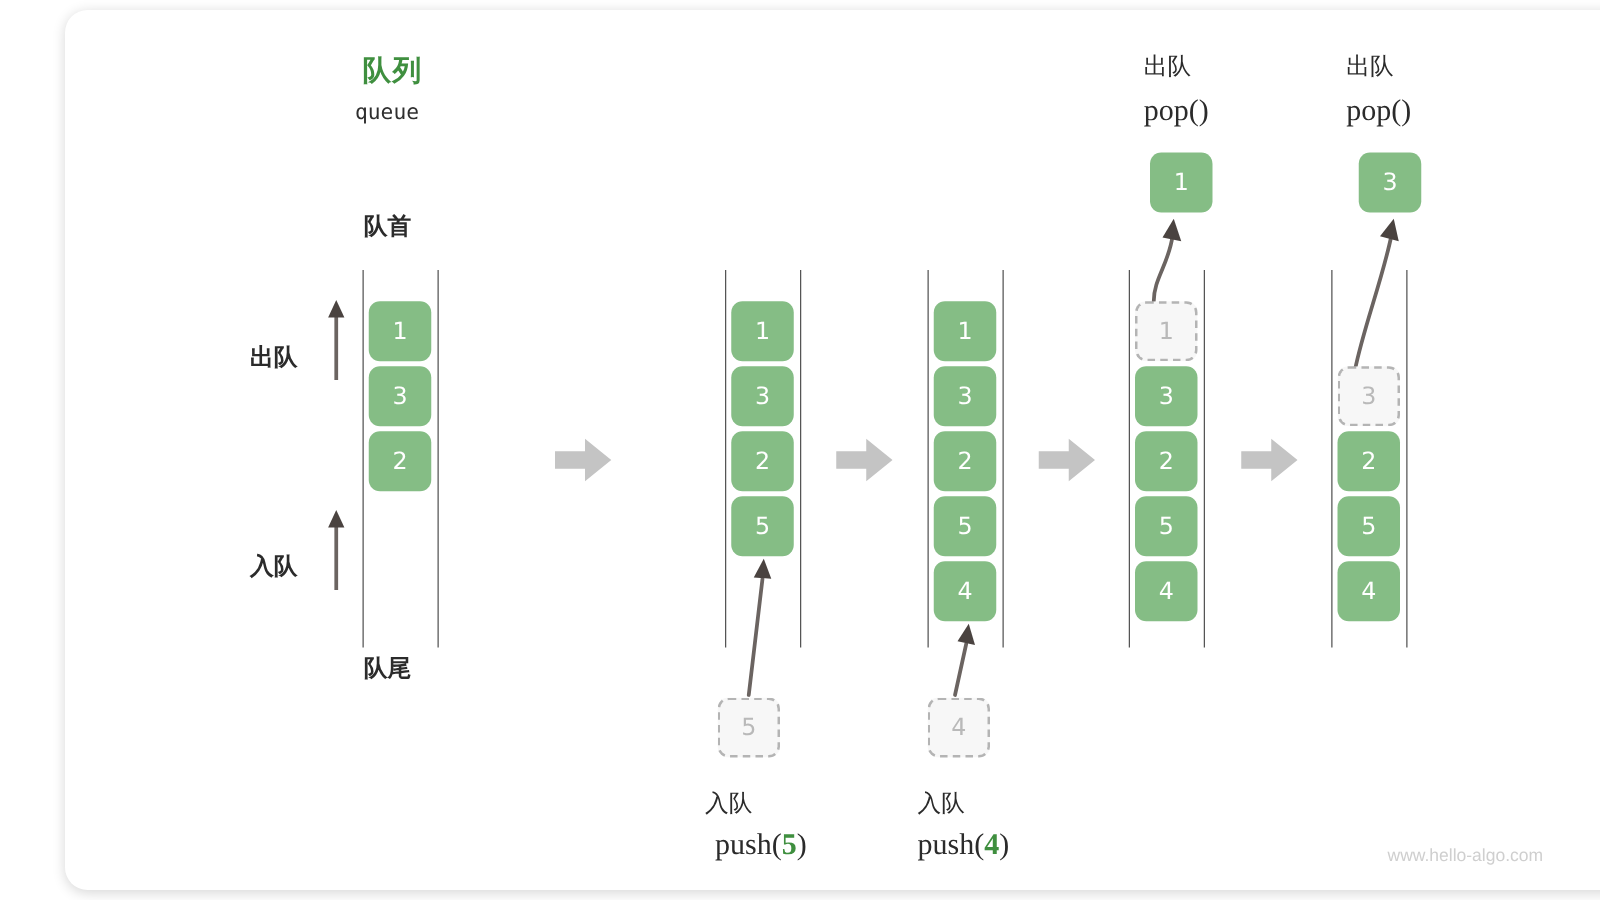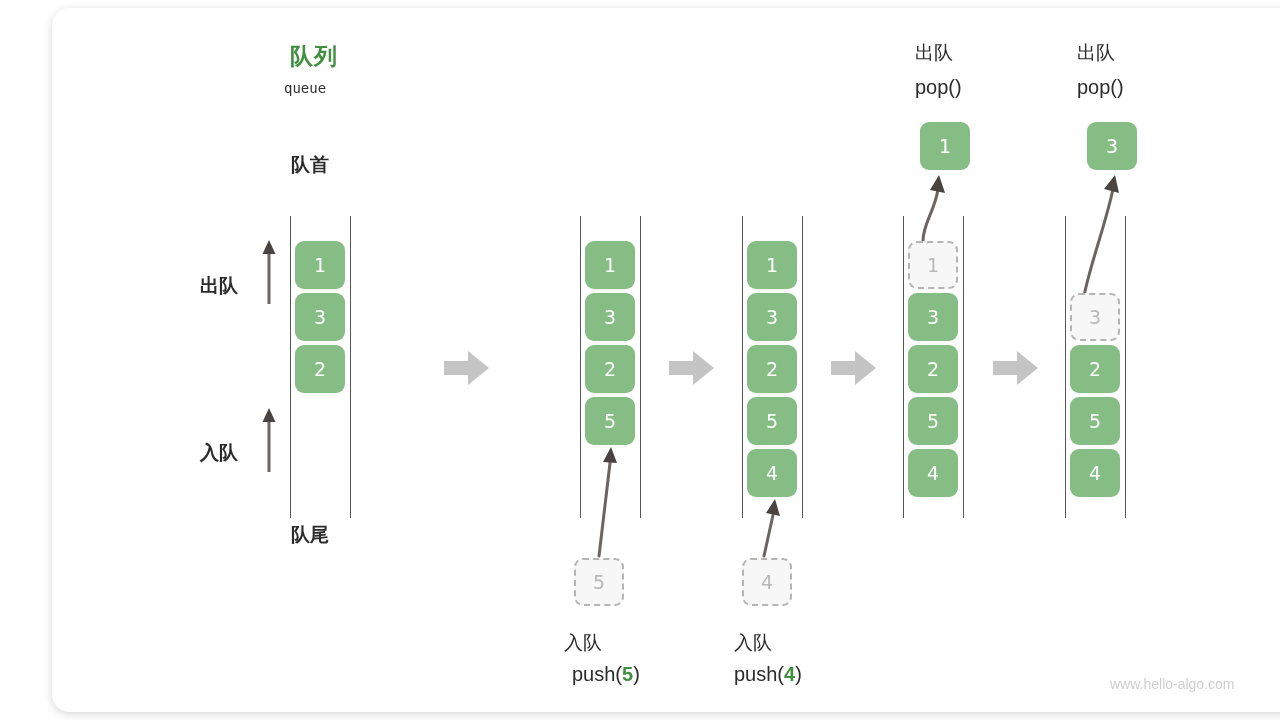--- a/index.html
+++ b/index.html
@@ -16,31 +16,31 @@
 
   .abs{position:absolute;}
 
   
   .title-cn{
     font-size:23px; font-weight:bold; color:#3f8f3f;
     letter-spacing:1px; white-space:nowrap;
   }
   .title-en{
     font-family:"DejaVu Sans Mono","Liberation Mono",monospace;
-    font-size:14px; color:#2f2f2f; white-space:nowrap;
+    font-size:17px; color:#2f2f2f; white-space:nowrap;
   }
   .label-bold{
     font-size:19px; font-weight:bold; color:#2b2b2b; white-space:nowrap;
   }
   .op-cn{
     font-size:19px; color:#2b2b2b; white-space:nowrap;
   }
   .op-code{
-    font-family:Liberation Sans, sans-serif;
-    font-size:20px; color:#2b2b2b; white-space:nowrap;
+    font-family:Liberation Serif, serif;
+    font-size:24px; color:#2b2b2b; white-space:nowrap;
   }
   .op-code .arg{ color:#3f8f3f; font-weight:bold; }
   .watermark{
     font-family:Liberation Sans, sans-serif;
     font-size:14px; color:#cfcfcf; white-space:nowrap;
   }
 
   
   .rail{ width:1px; background:#555555; }
 
@@ -65,21 +65,21 @@
   svg{ overflow:visible; }
 </style>
 </head>
 <body>
 
 <div id="frame">
 
   <div class="abs title-cn" style="left:238px;top:33px;">队列</div>
   <div class="abs title-en" style="left:232px;top:72px;">queue</div>
 
-  <div class="abs label-bold" style="left:239px;top:144px;">队首</div>
+  <div class="abs label-bold" style="left:239px;top:160px;">队首</div>
   <div class="abs label-bold" style="left:239px;top:514px;">队尾</div>
 
   <div class="abs label-bold" style="left:148px;top:265px;">出队</div>
   <svg class="abs" style="left:205px;top:230px;" width="24" height="68">
     <line x1="12" y1="66" x2="12" y2="14" stroke="#6b6461" stroke-width="3"></line>
     <polygon points="12,2 5.5,16 18.5,16" fill="#4a4340"></polygon>
   </svg>
 
   <div class="abs label-bold" style="left:148px;top:432px;">入队</div>
   <svg class="abs" style="left:205px;top:398px;" width="24" height="68">

